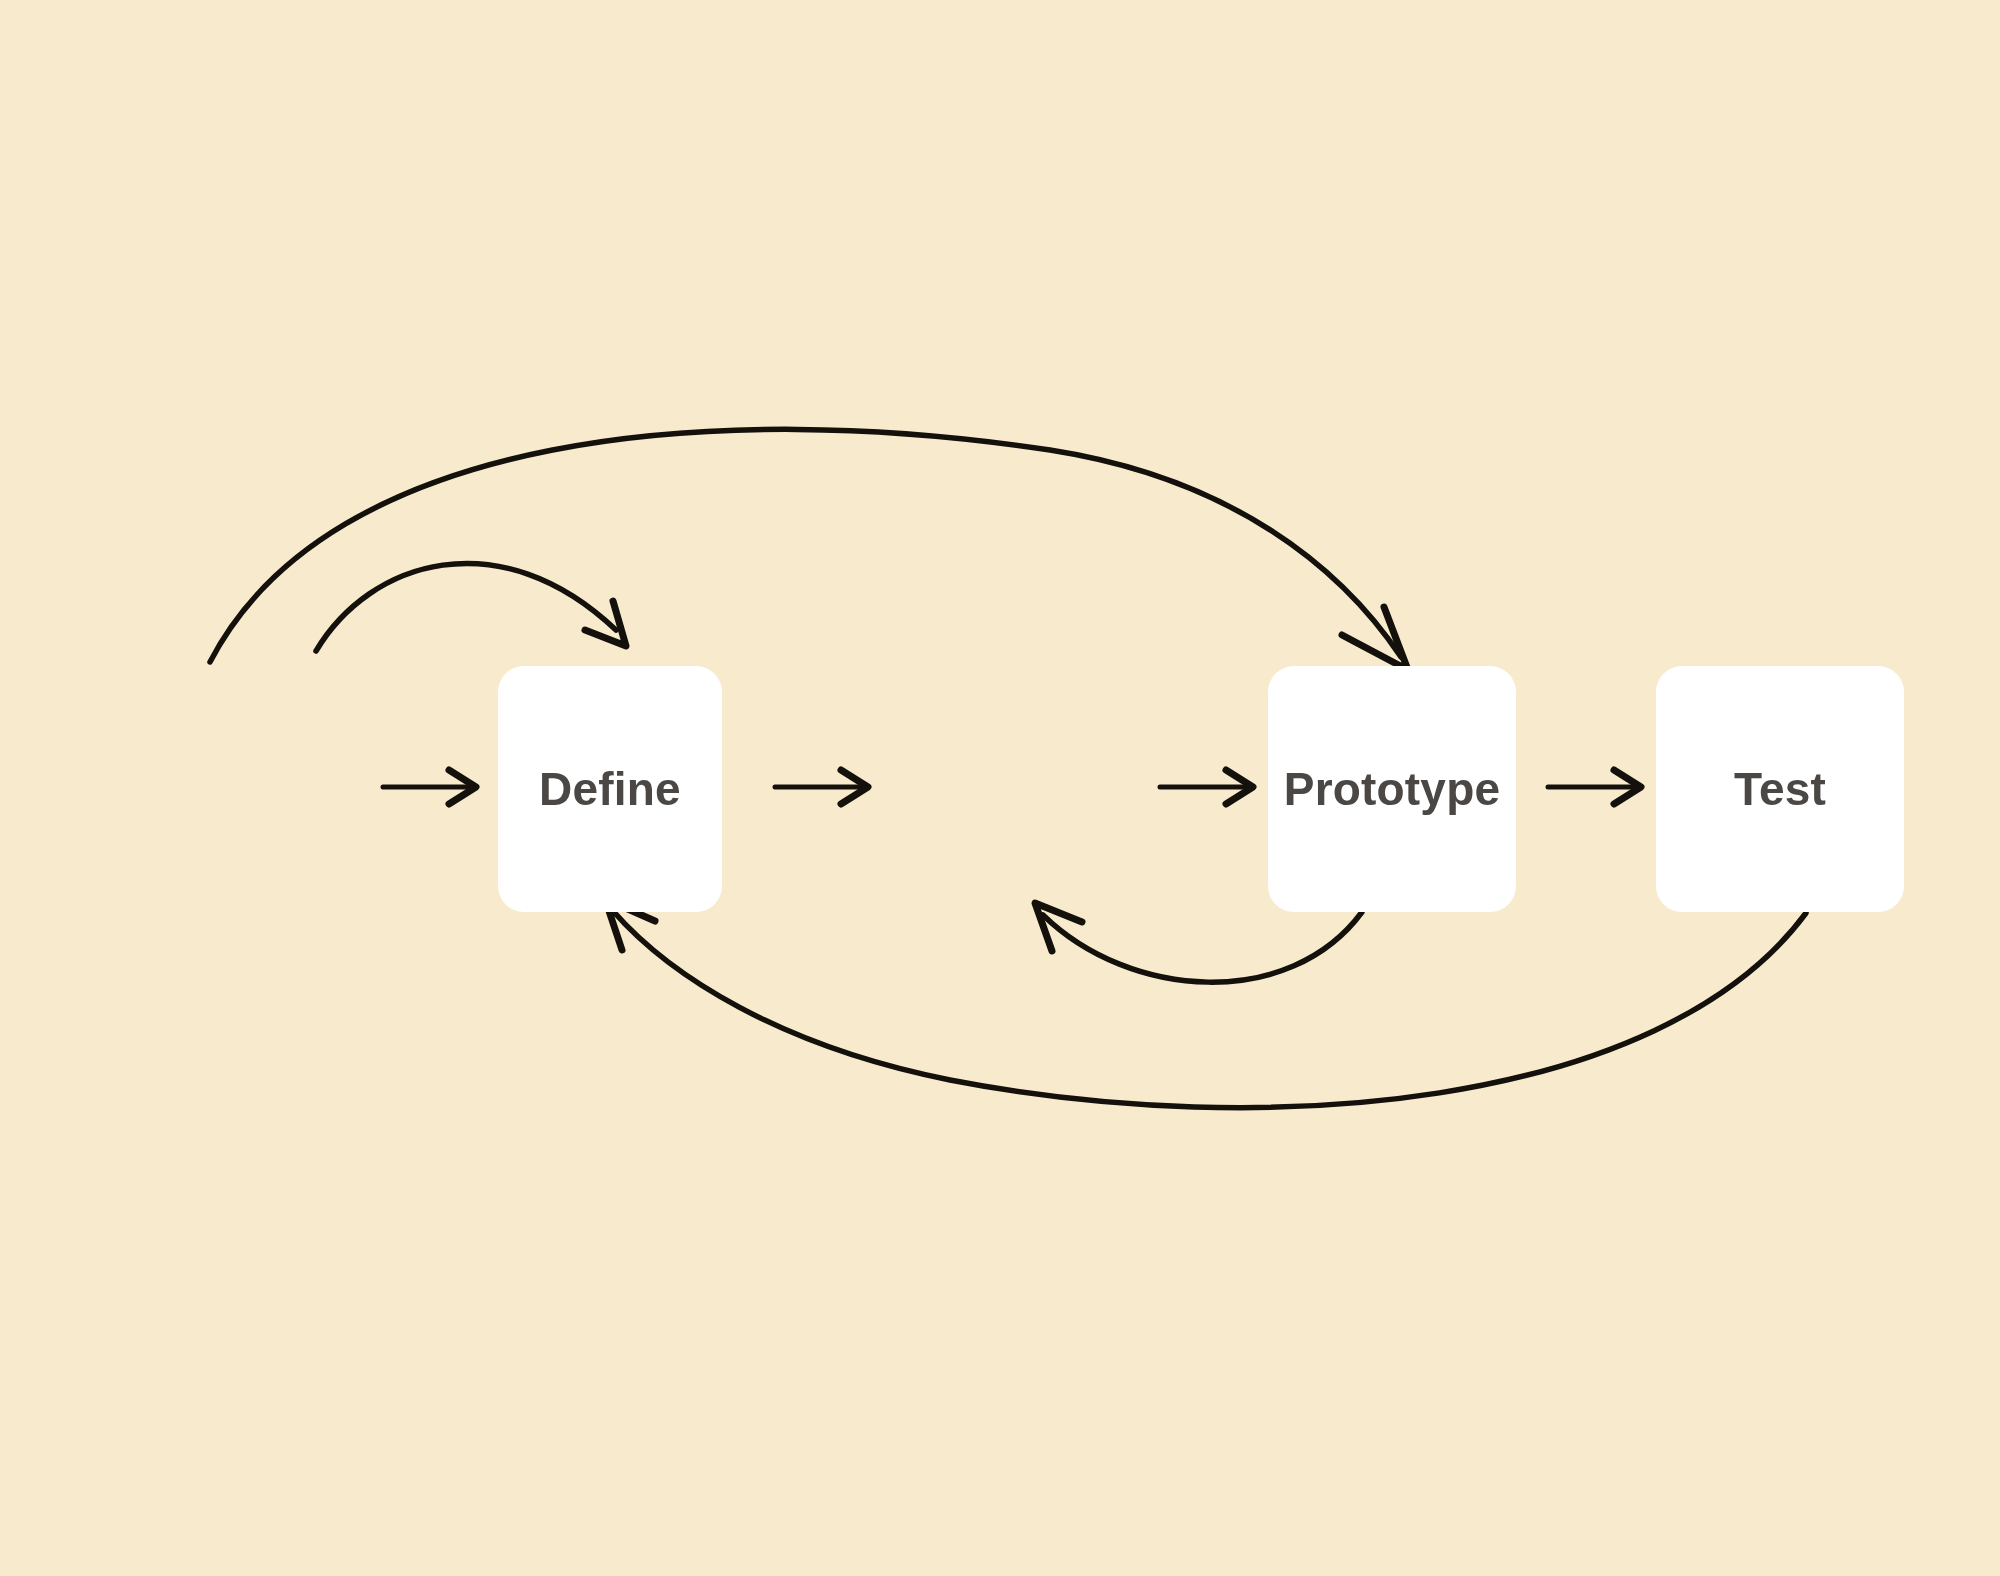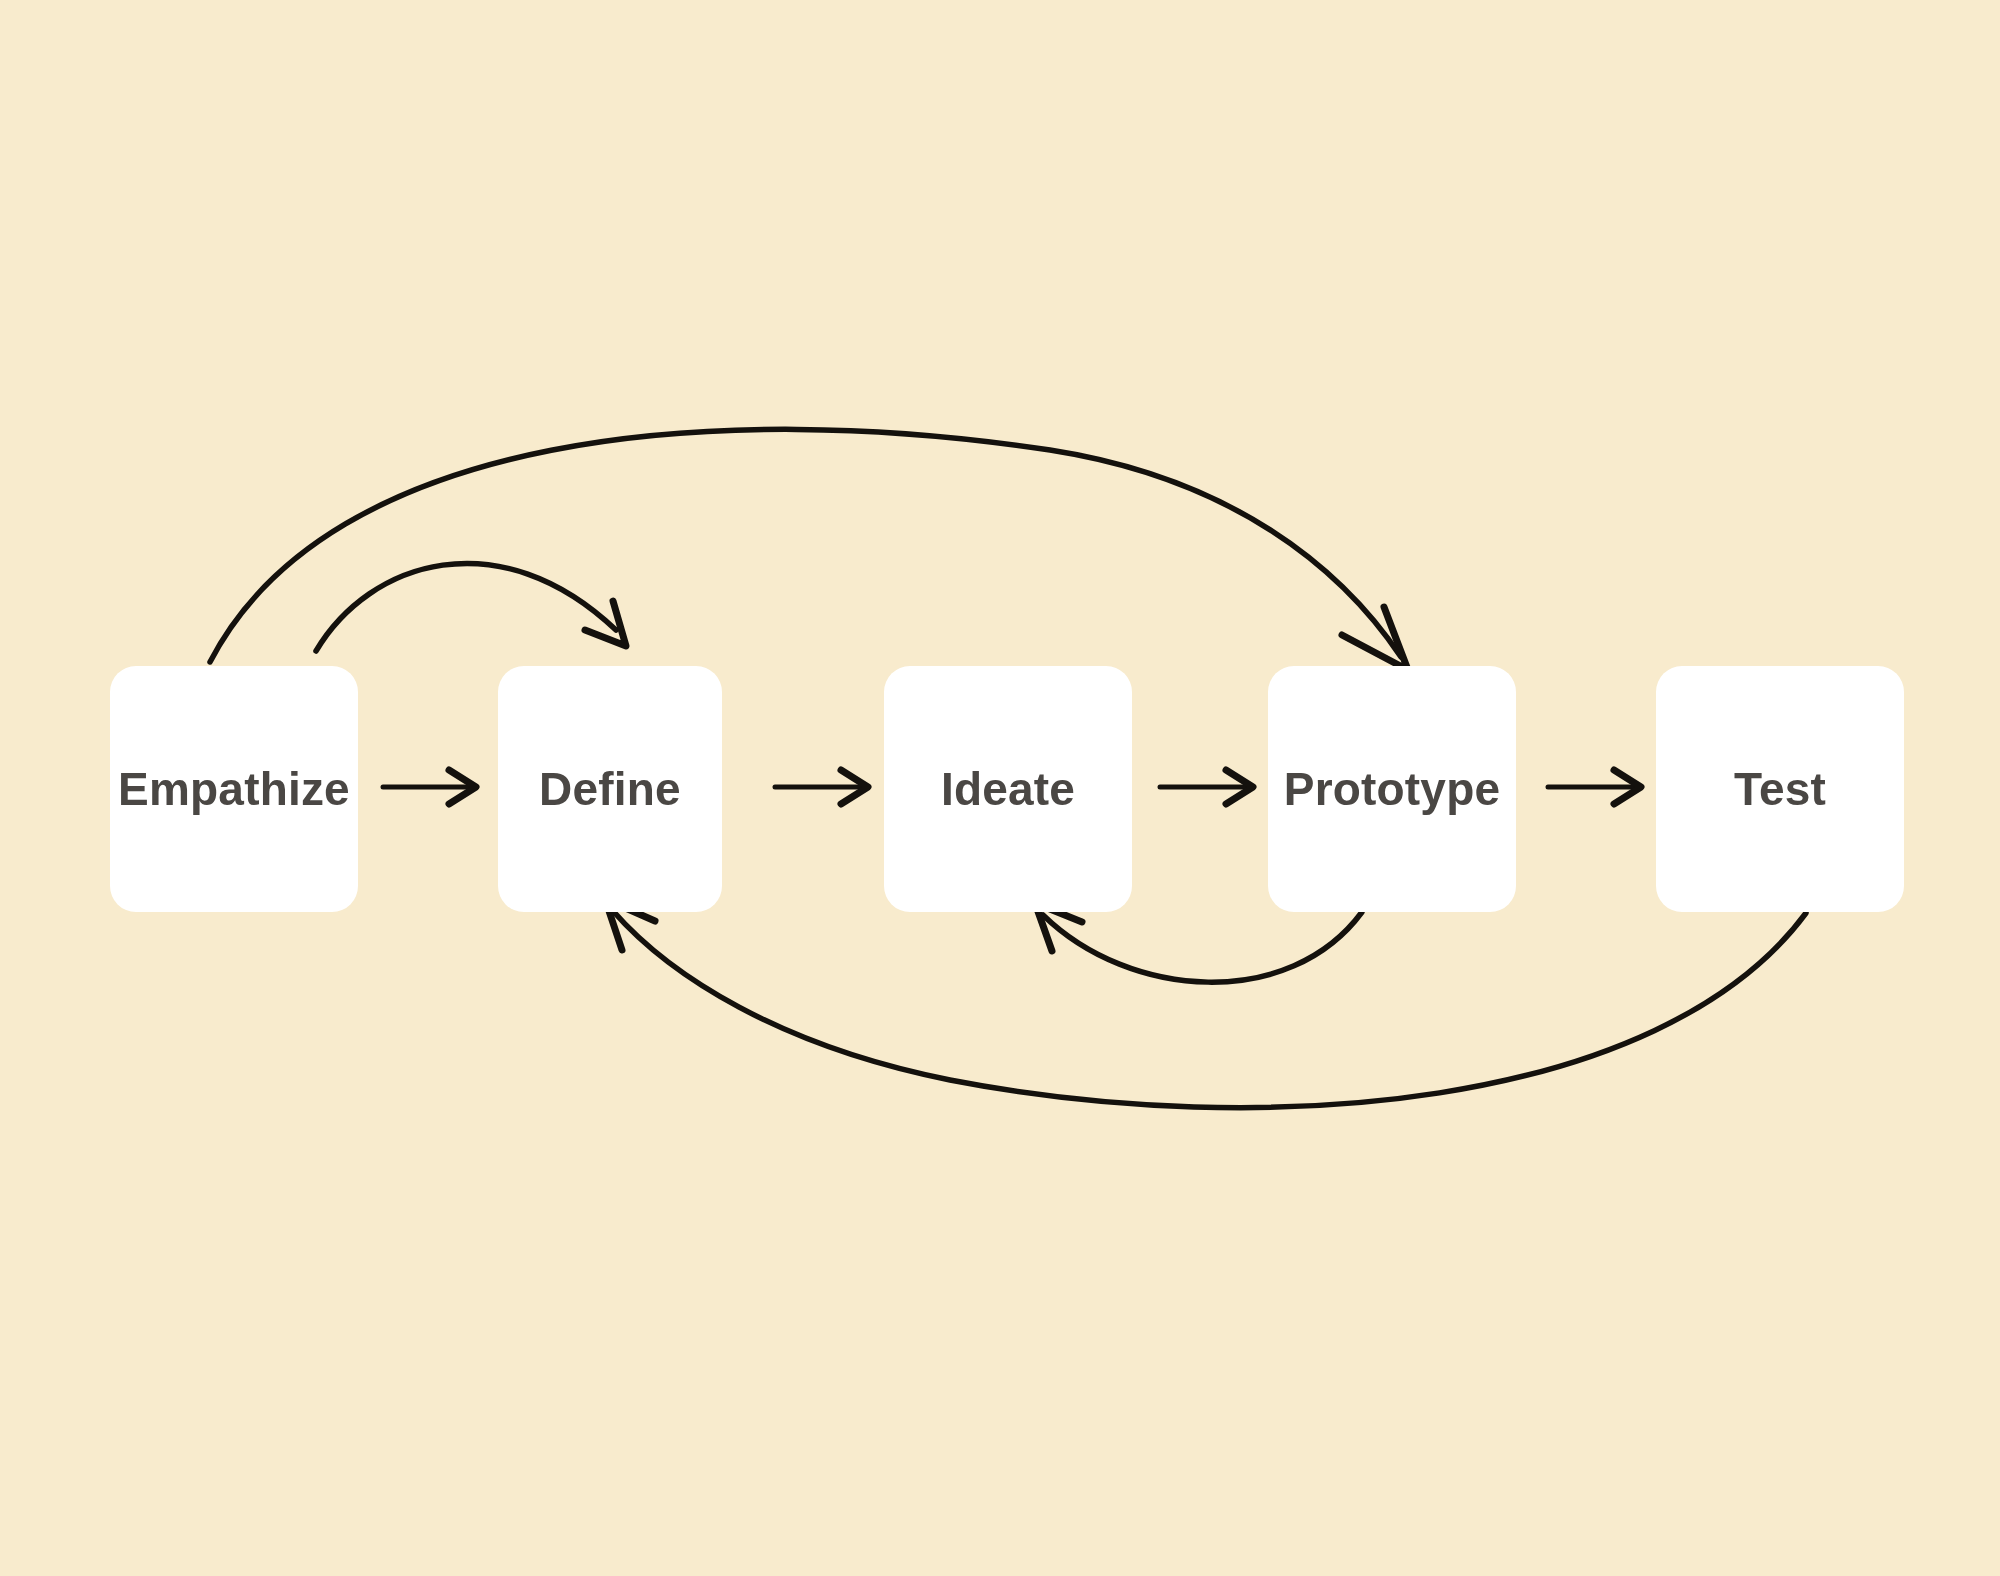--- a/index.html
+++ b/index.html
@@ -92,31 +92,25 @@
         <path d="M 1082 922 L 1035 903 L 1052 951" stroke-width="7"></path>
       </g>
 
       <g>
         <path d="M 1806 913 C 1660 1110 1260 1140 950 1080 C 780 1046 670 976 613 911"></path>
         <path d="M 655 921 L 605 899 L 622 950" stroke-width="7"></path>
       </g>
     </g>
   </svg>
 
-  <div class="node" style="left:110px; top:666px; width:248px; height:246px;">
-    <span class="node-label">Empathize</span>
-  </div>
 
   <div class="node" style="left:498px; top:666px; width:224px; height:246px;">
     <span class="node-label">Define</span>
   </div>
 
-  <div class="node" style="left:884px; top:666px; width:248px; height:246px;">
-    <span class="node-label">Ideate</span>
-  </div>
 
   <div class="node" style="left:1268px; top:666px; width:248px; height:246px;">
     <span class="node-label">Prototype</span>
   </div>
 
   <div class="node" style="left:1656px; top:666px; width:248px; height:246px;">
     <span class="node-label">Test</span>
   </div>
 
 </div>

